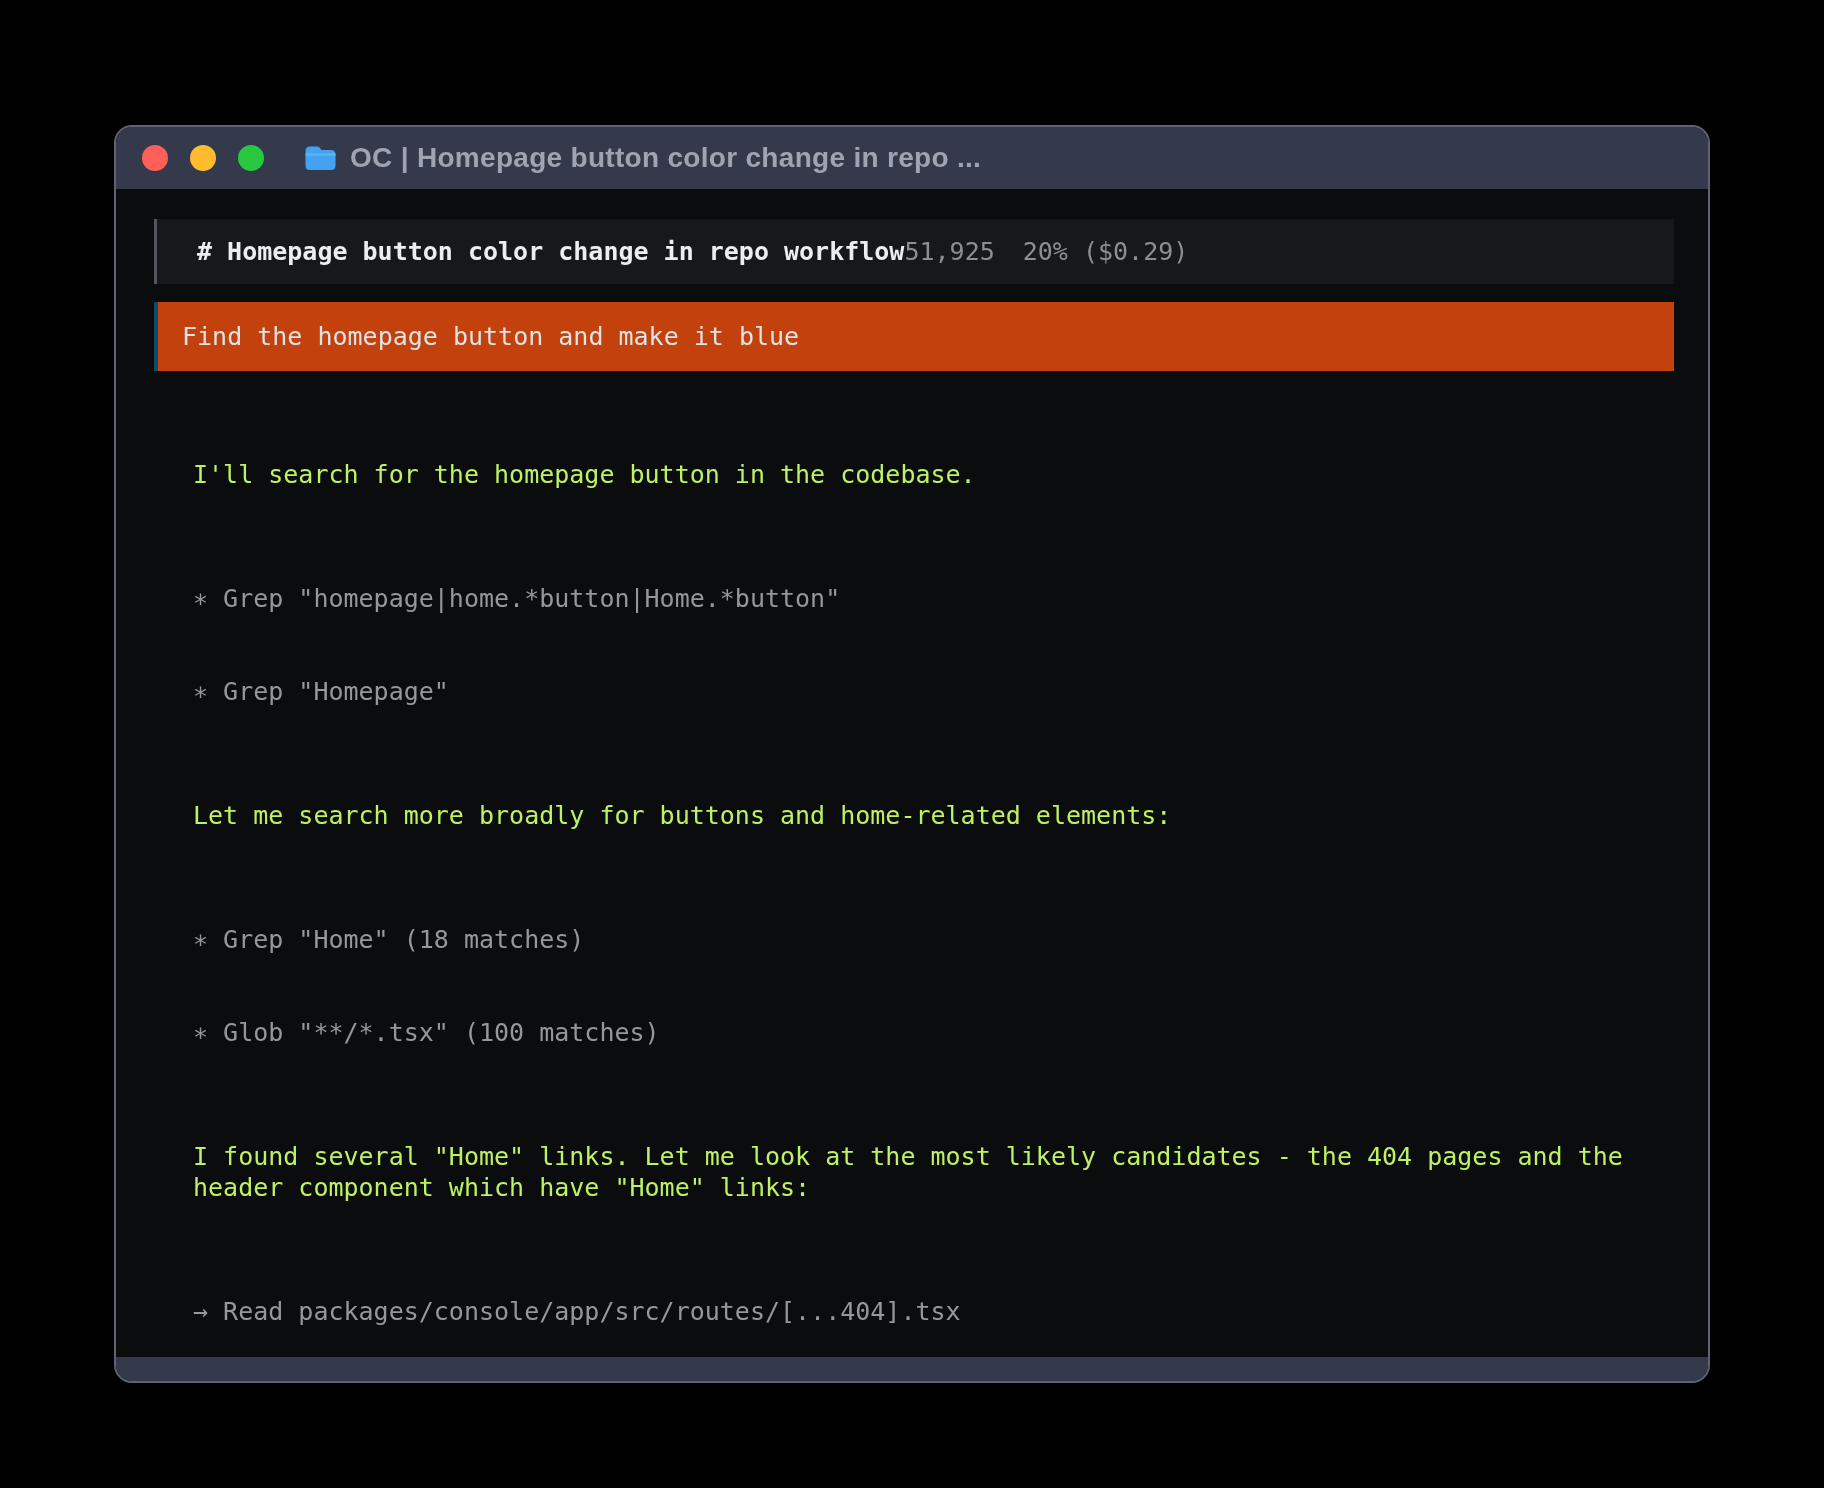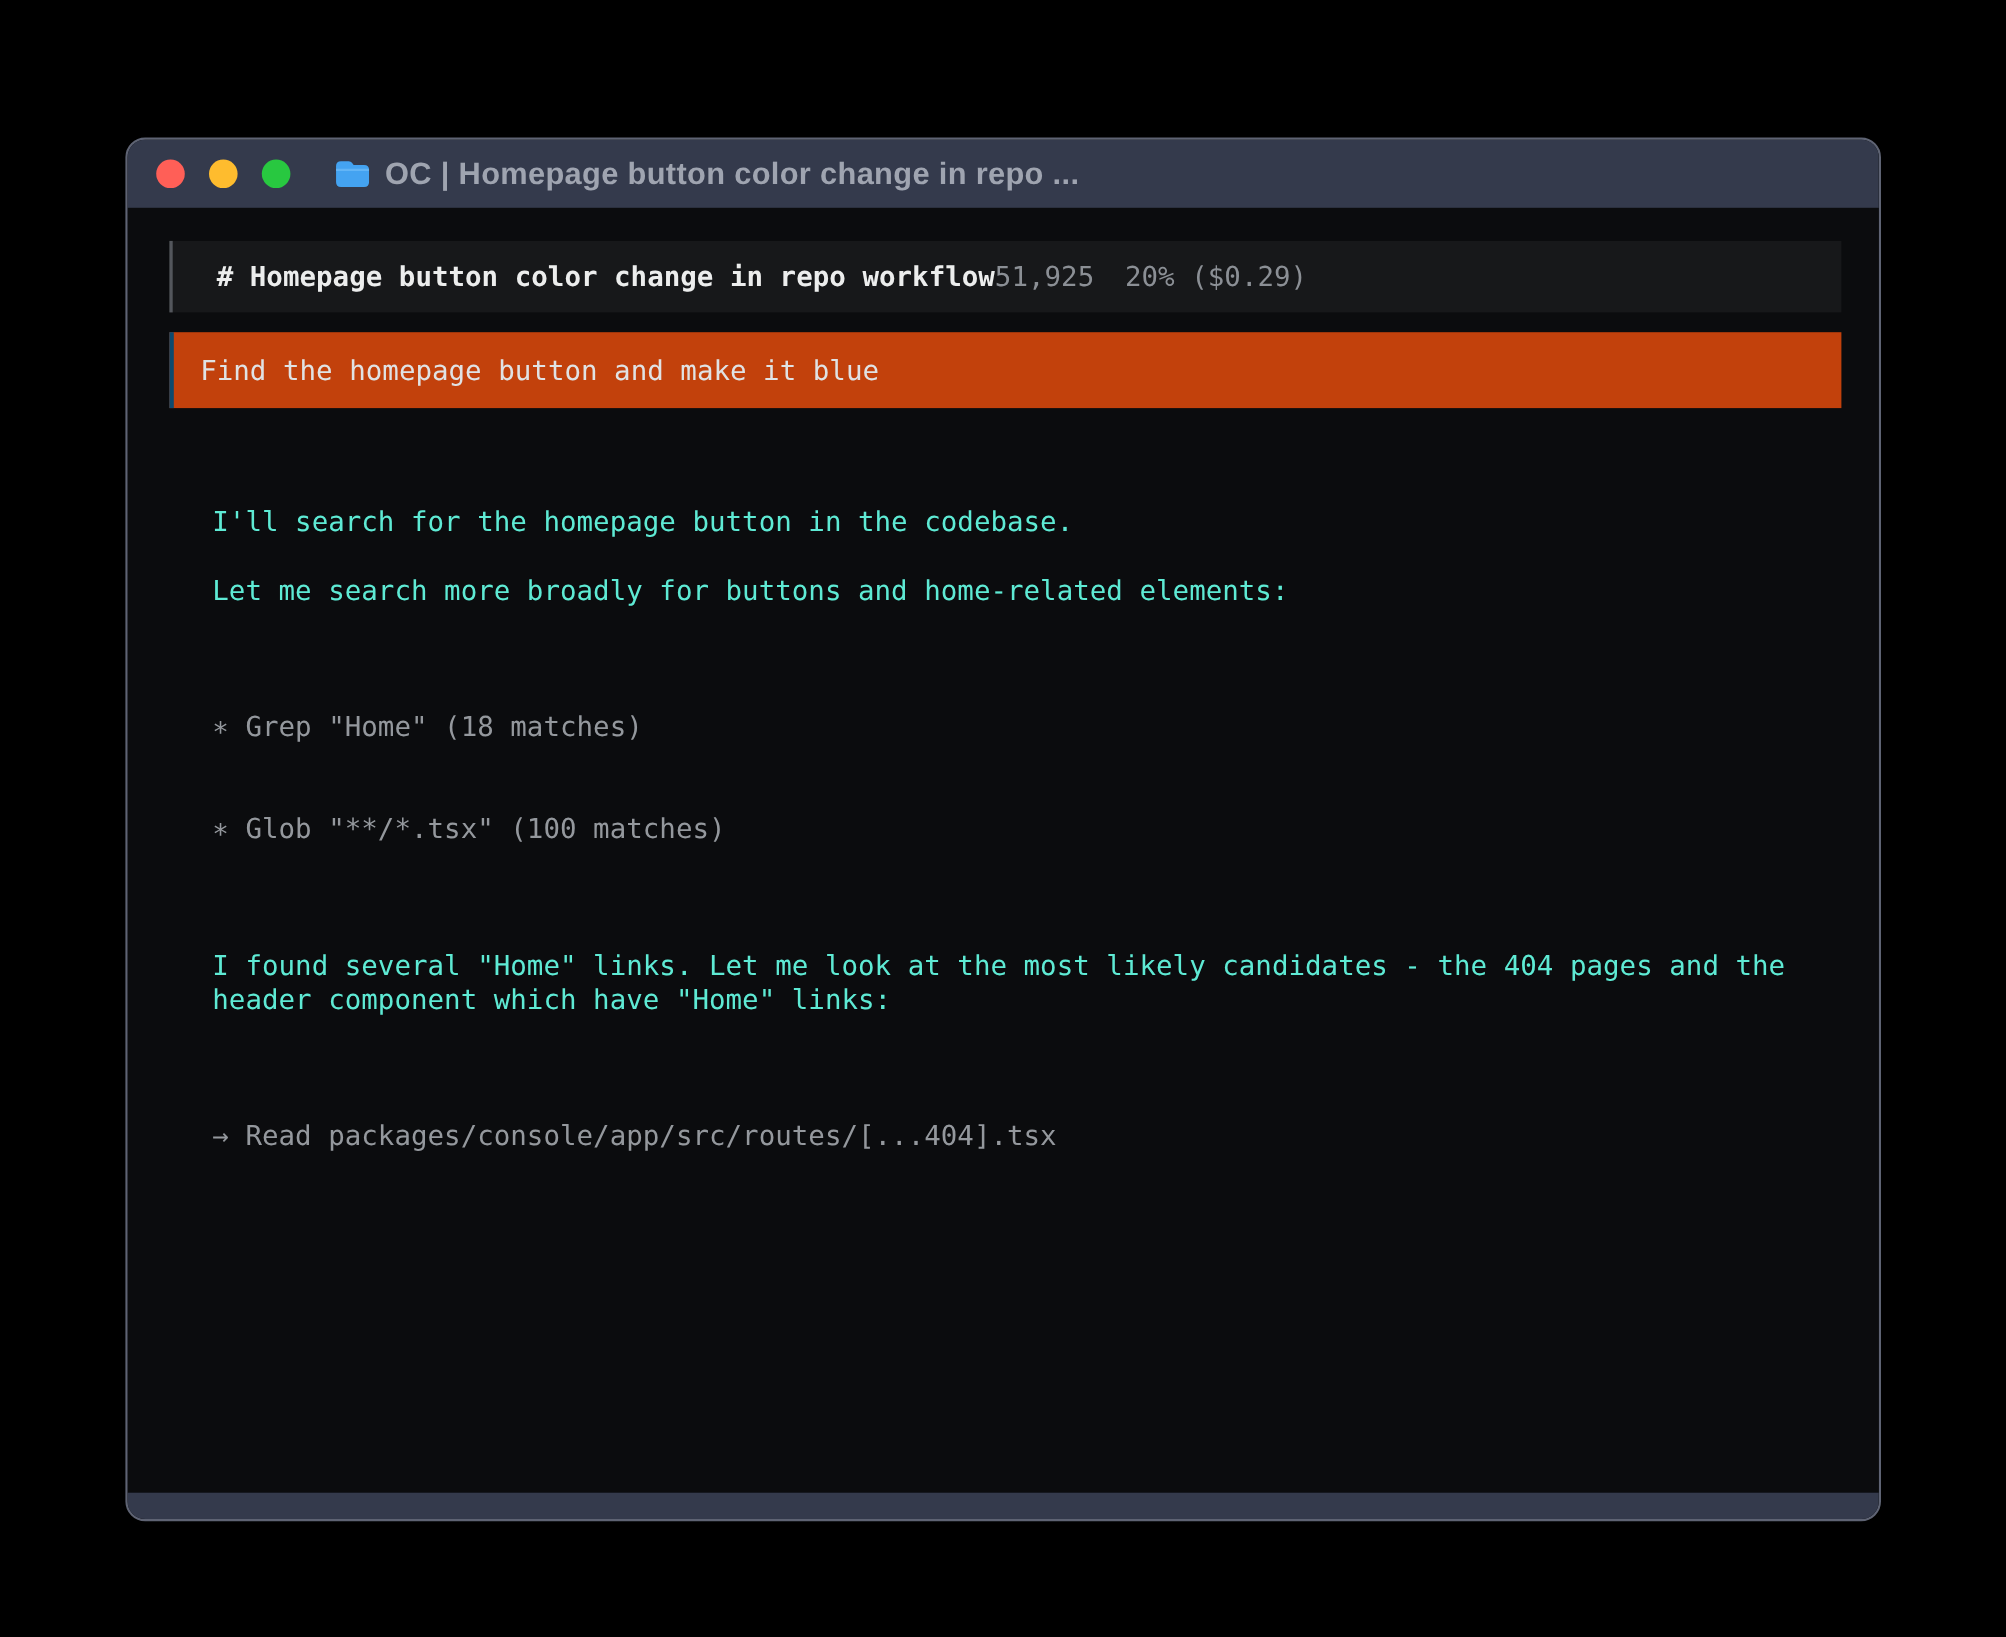--- a/index.html
+++ b/index.html
@@ -44,21 +44,21 @@
   .session-title { font-weight:bold; color:#eceded; white-space:nowrap; }
   .session-stats { display:flex; gap:28px; color:#8b8f95; white-space:nowrap; }
 
   .user-block {
     flex:none; margin-top:18px; background:#c2410c;
     border-left:4px solid #0c4a6e; padding:19px 18px 19px 24px; color:#e0e2e4;
   }
 
   .conv { flex:none; margin-top:88px; margin-left:39px; }
   .para { margin-bottom:31px; white-space:pre-wrap; }
-  .t    { color:#5eead4; white-space:pre-wrap; }
+  .t    { color:#bef264; white-space:pre-wrap; }
   .tool { color:#94989d; white-space:pre-wrap; }
 
   .footer-strip { flex:none; height:24px; background:#343a4c; }
 </style>
 </head>
 <body>
 
 <div class="window">
 
   <div class="titlebar">
@@ -85,20 +85,24 @@
         <span>20% ($0.29)</span>
       </span>
     </div>
 
     <div class="user-block">
       <span>Find the homepage button and make it blue</span>
     </div>
 
     <div class="conv">
       <div class="para t">I'll search for the homepage button in the codebase.</div>
+      <div class="para">
+        <div class="tool">∗ Grep "homepage|home.*button|Home.*button"</div>
+        <div class="tool">∗ Grep "Homepage"</div>
+      </div>
       <div class="para t">Let me search more broadly for buttons and home-related elements:</div>
       <div class="para">
         <div class="tool">∗ Grep "Home" (18 matches)</div>
         <div class="tool">∗ Glob "**/*.tsx" (100 matches)</div>
       </div>
       <div class="para t">I found several "Home" links. Let me look at the most likely candidates - the 404 pages and the
 header component which have "Home" links:</div>
       <div class="para">
         <div class="tool">→ Read packages/console/app/src/routes/[...404].tsx</div>
         

